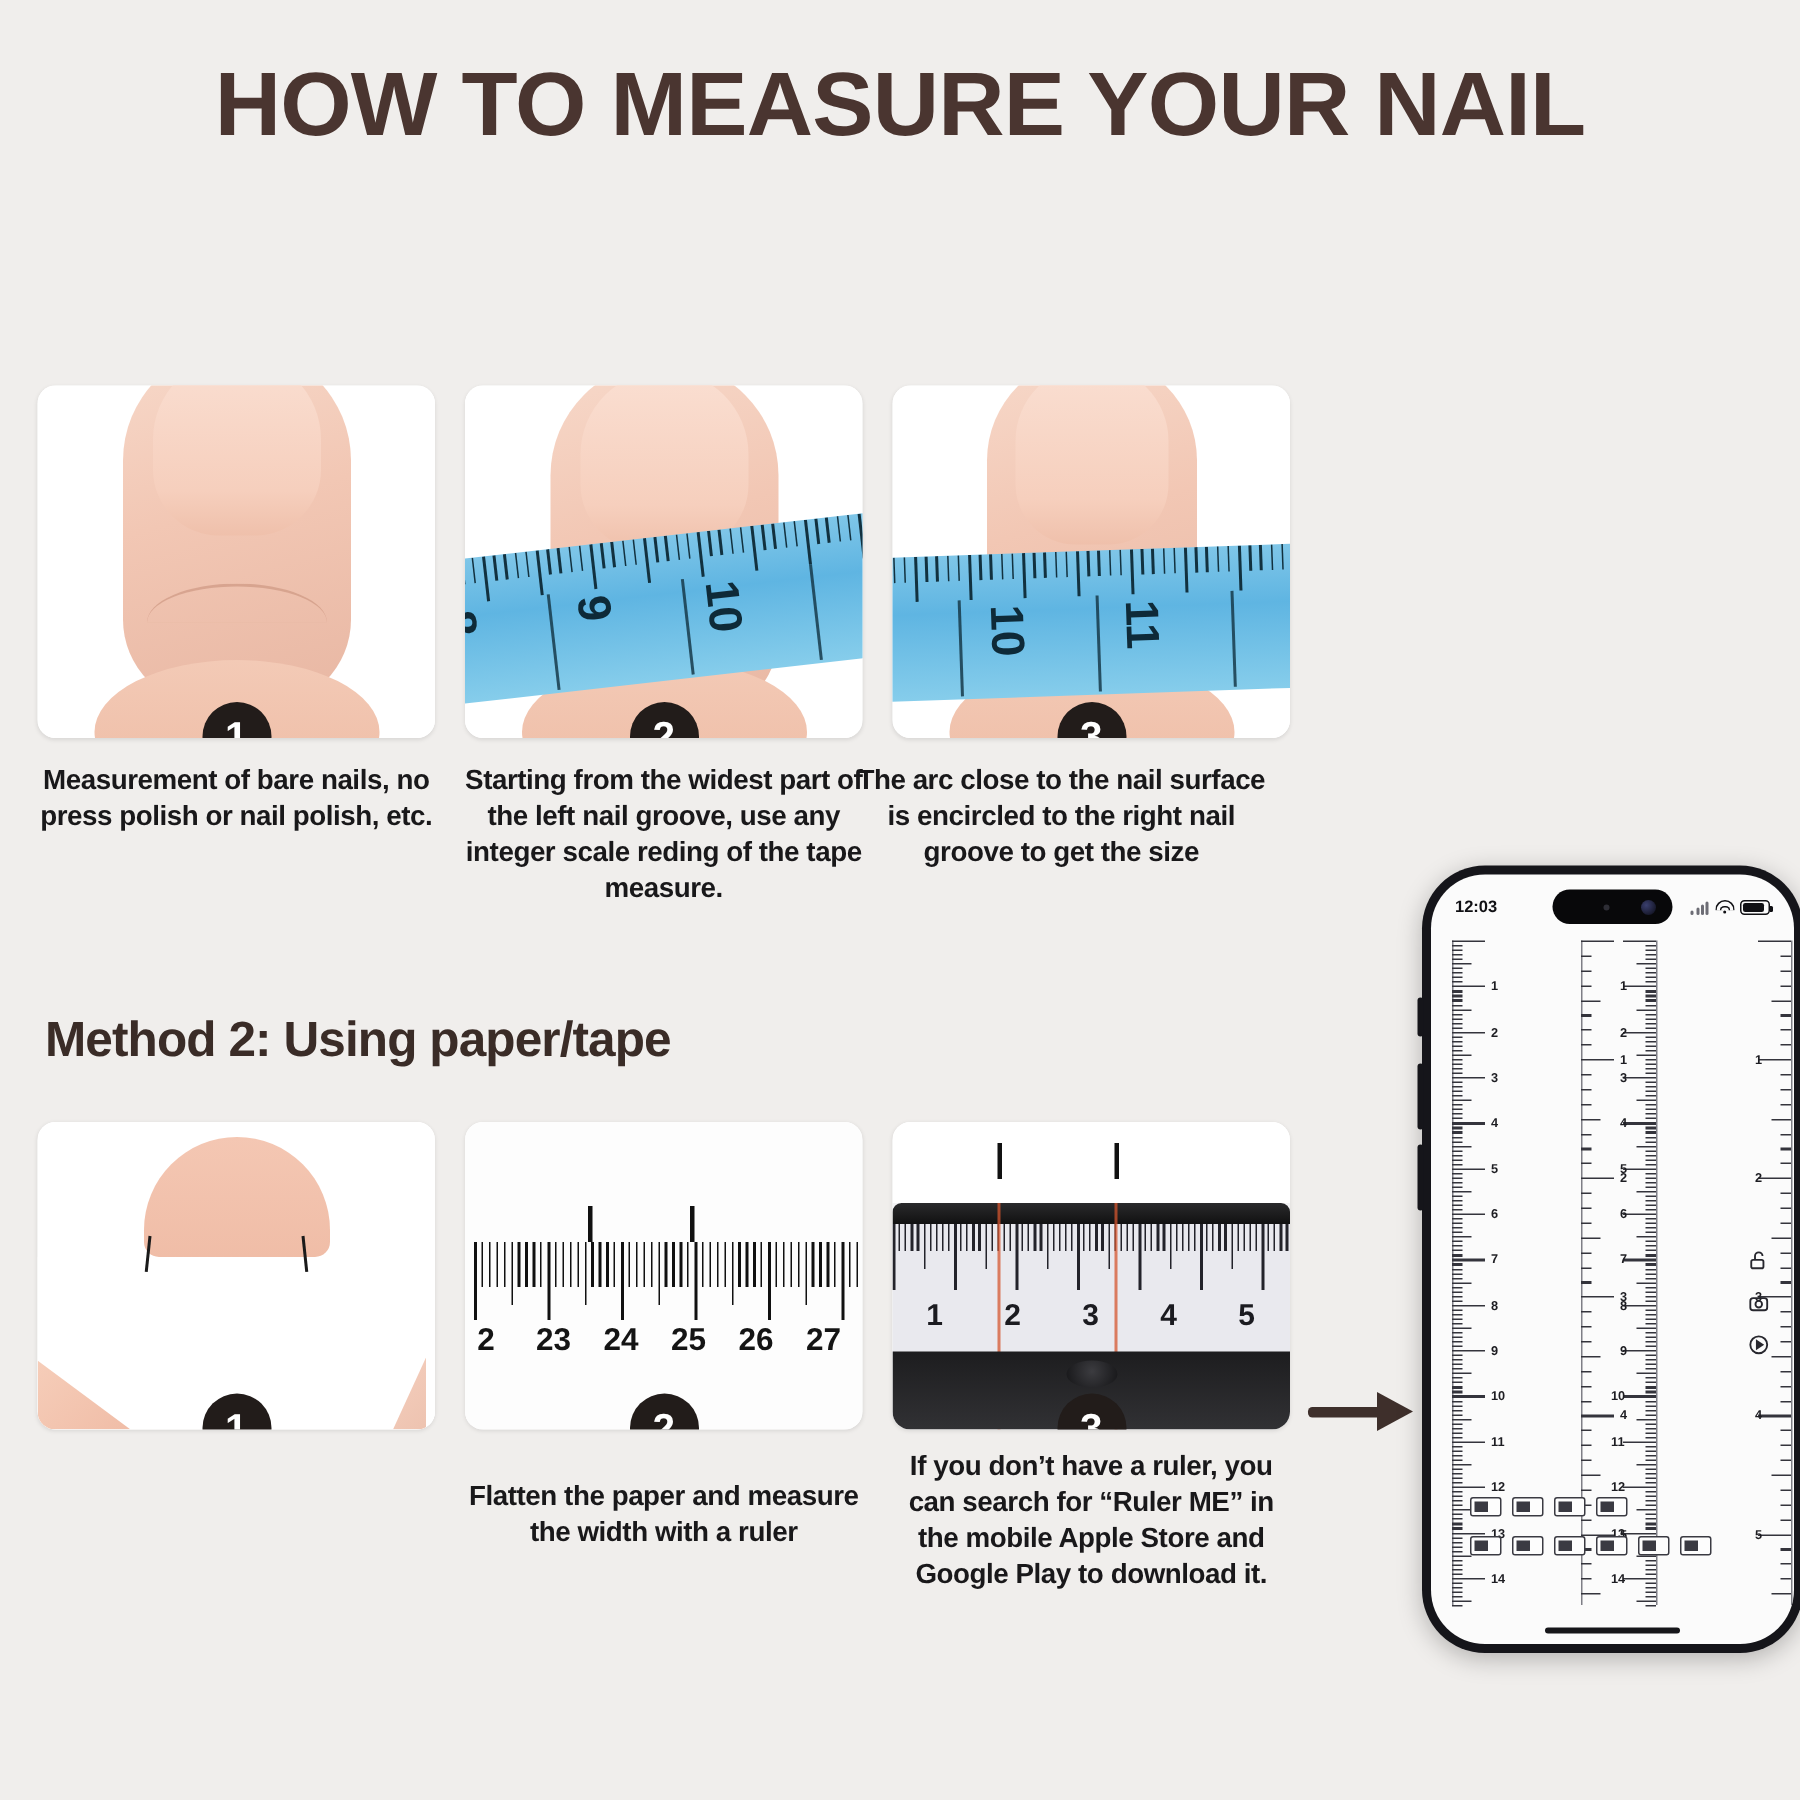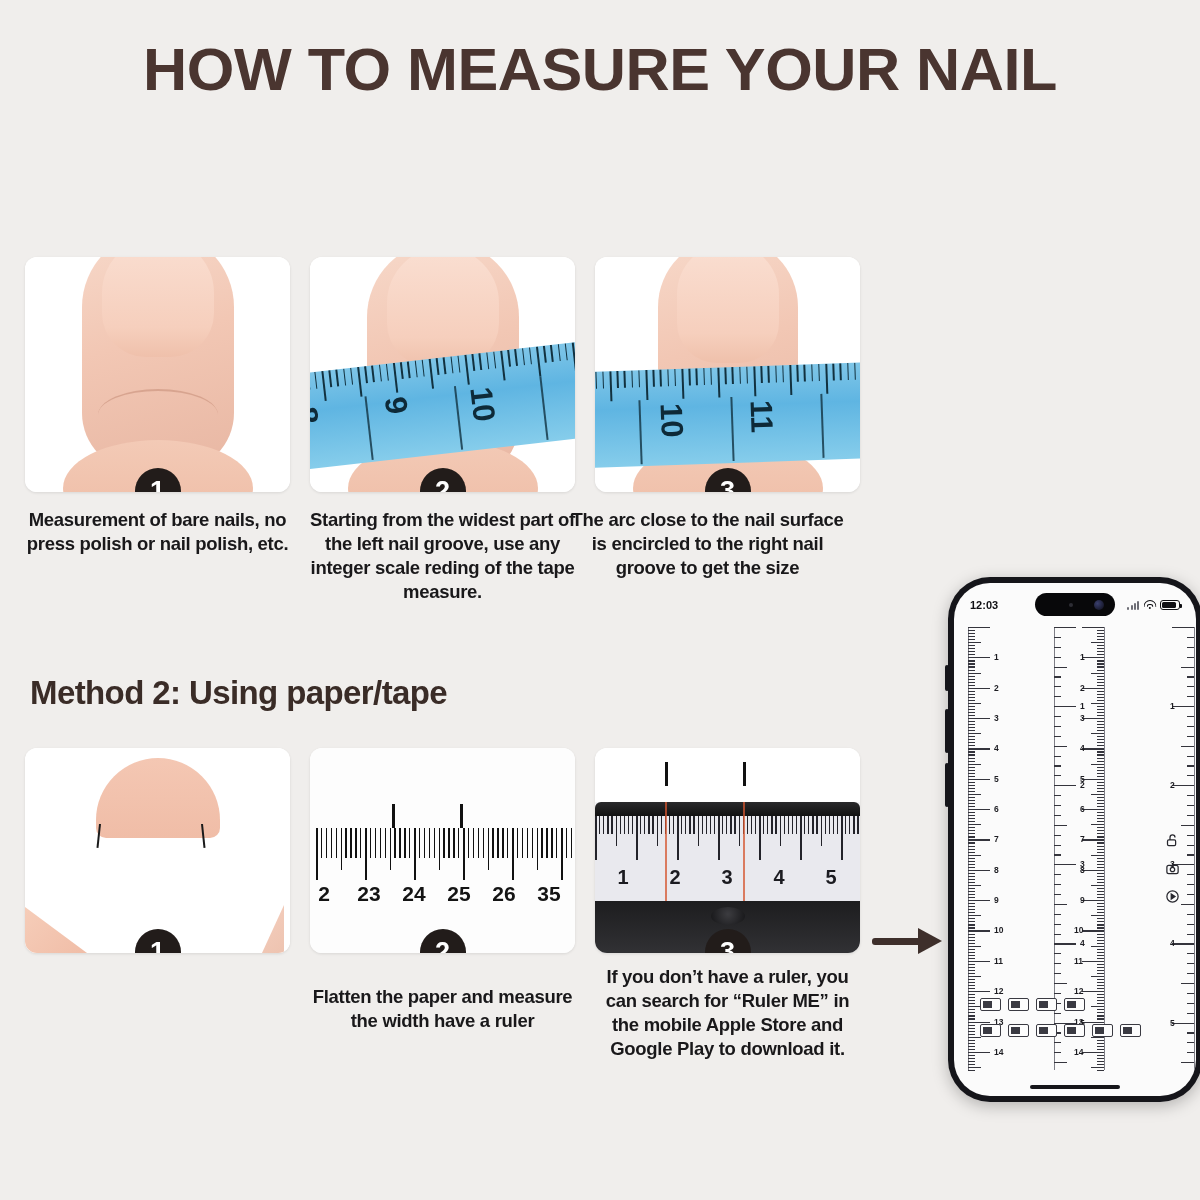--- a/index.html
+++ b/index.html
@@ -524,27 +524,27 @@
             <i class="maj" style="left:245.00000000000003px"></i>
             <i class="" style="left:249.9px"></i>
             <i class="" style="left:254.8px"></i>
           </div>
         <div class="ruler-nums" id="m2-ruler-nums">
             <span style="left:14px">2</span>
             <span style="left:59px">23</span>
             <span style="left:104px">24</span>
             <span style="left:149px">25</span>
             <span style="left:194px">26</span>
-            <span style="left:239px">35</span>
+            <span style="left:239px">27</span>
           </div>
       </div>
       <div class="badge">2</div>
     </div>
   </div>
-  <div class="caption" style="left:305px; top:985px;">Flatten the paper and measure the width have a ruler</div>
+  <div class="caption" style="left:305px; top:985px;">Flatten the paper and measure the width with a ruler</div>
 
   <div class="panel" style="left:595px; top:748px;">
     <div class="photo tall">
       <div class="pr-top"></div>
       <div class="pr-body"></div>
       <div class="pen-mark" style="left:70px; top:14px;"></div>
       <div class="pen-mark" style="left:148px; top:14px;"></div>
       <div class="pr-bezel"></div>
       <div class="pr-scale" id="pr-scale">
           <div class="t maj" style="left:0px"></div>

